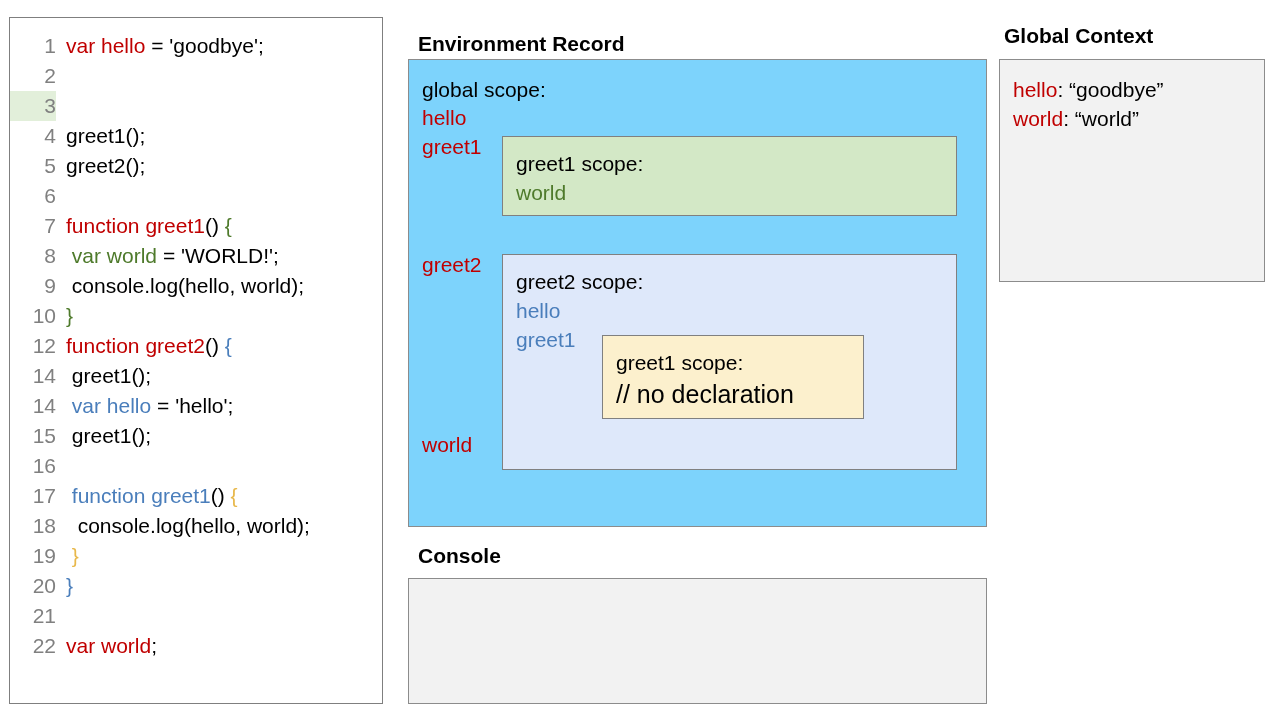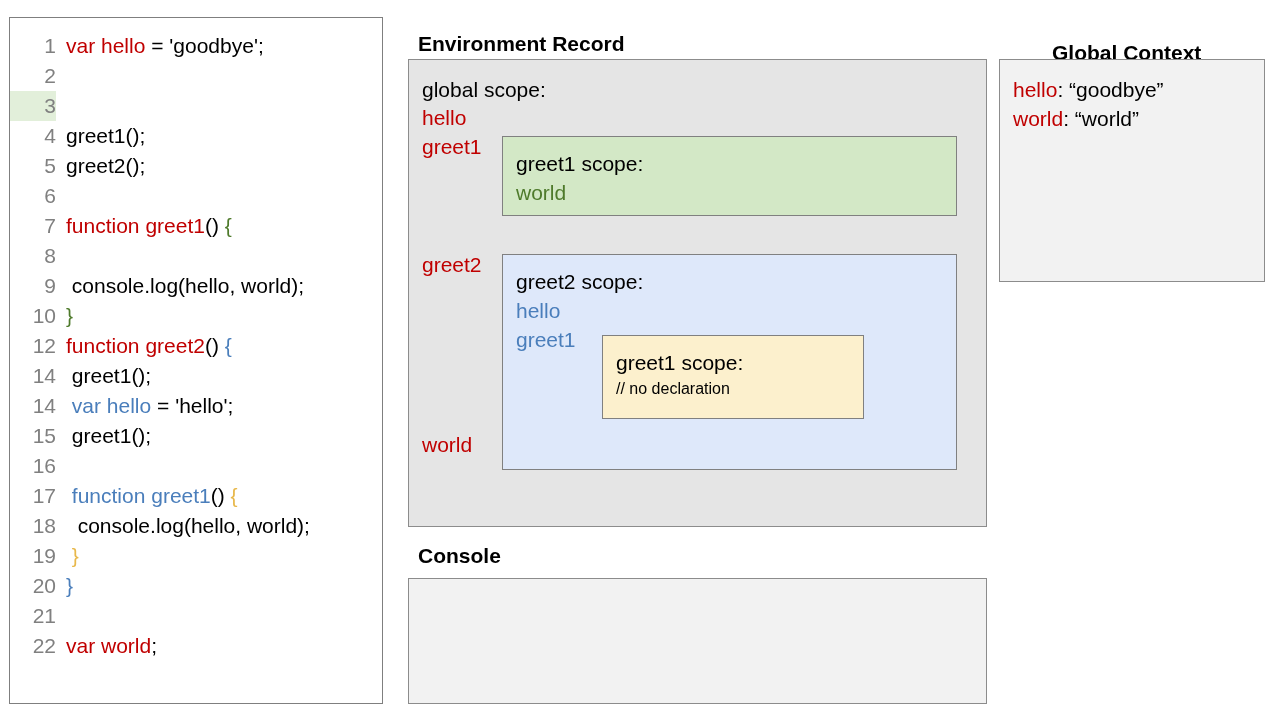--- a/index.html
+++ b/index.html
@@ -66,32 +66,32 @@
   
   .section-title {
     position: absolute;
     font-size: 21px;
     font-weight: bold;
     color: #000000;
     white-space: nowrap;
   }
   #er-title      { left: 418px;  top: 32px; }
   #console-title { left: 418px;  top: 544px; }
-  #gc-title      { left: 1052px; top: 24px; margin-top: 17px; }
+  #gc-title      { left: 1004px; top: 24px; }
 
   
   #er-box {
     position: absolute;
     left: 408px;
     top: 59px;
     width: 579px;
     height: 468px;
     box-sizing: border-box;
     border: 1px solid #8c8c8c;
-    background: #e5e5e5;
+    background: #7dd3fc;
     padding-left: 16px;
   }
   #er-global-label {
     position: absolute;
     left: 13px;
     top: 18px;
     font-size: 21px;
     color: #000000;
     white-space: nowrap;
   }
@@ -155,21 +155,21 @@
     white-space: nowrap;
   }
   .scope-var.line1 { top: 44px; }
   .scope-var.line2 { top: 73px; }
   .var-green { color: #4e7a2b; }
   .var-blue  { color: #4a7ebb; }
   .scope-note {
     position: absolute;
     left: 13px;
     top: 44px;
-    font-size: 16px;
+    font-size: 25px;
     color: #000000;
     white-space: nowrap;
   }
 
   
   #console-box {
     position: absolute;
     left: 408px;
     top: 578px;
     width: 579px;
@@ -215,21 +215,21 @@
 
 <div id="code-panel">
   <div id="code-lines">
       <div class="code-line"><span class="ln">1</span><span class="code-text"><span class="tok-red">var hello</span><span class="tok-black"> = 'goodbye';</span></span></div>
       <div class="code-line"><span class="ln">2</span></div>
       <div class="code-line"><span class="ln ln-hl">3</span><span class="code-text"></span></div>
       <div class="code-line"><span class="ln">4</span><span class="code-text"><span class="tok-black">greet1();</span></span></div>
       <div class="code-line"><span class="ln">5</span><span class="code-text"><span class="tok-black">greet2();</span></span></div>
       <div class="code-line"><span class="ln">6</span><span class="code-text"></span></div>
       <div class="code-line"><span class="ln">7</span><span class="code-text"><span class="tok-red">function greet1</span><span class="tok-black">() </span><span class="tok-green">{</span></span></div>
-      <div class="code-line"><span class="ln">8</span></div>
+      <div class="code-line"><span class="ln">8</span><span class="code-text"><span class="tok-black"> </span><span class="tok-green">var world</span><span class="tok-black"> = 'WORLD!';</span></span></div>
       <div class="code-line"><span class="ln">9</span><span class="code-text"><span class="tok-black"> console.log(hello, world);</span></span></div>
       <div class="code-line"><span class="ln">10</span><span class="code-text"><span class="tok-green">}</span></span></div>
       <div class="code-line"><span class="ln">12</span><span class="code-text"><span class="tok-red">function greet2</span><span class="tok-black">() </span><span class="tok-blue">{</span></span></div>
       <div class="code-line"><span class="ln">14</span><span class="code-text"><span class="tok-black"> greet1();</span></span></div>
       <div class="code-line"><span class="ln">14</span><span class="code-text"><span class="tok-black"> </span><span class="tok-blue">var hello</span><span class="tok-black"> = 'hello';</span></span></div>
       <div class="code-line"><span class="ln">15</span><span class="code-text"><span class="tok-black"> greet1();</span></span></div>
       <div class="code-line"><span class="ln">16</span><span class="code-text"></span></div>
       <div class="code-line"><span class="ln">17</span><span class="code-text"><span class="tok-black"> </span><span class="tok-blue">function greet1</span><span class="tok-black">() </span><span class="tok-yellow">{</span></span></div>
       <div class="code-line"><span class="ln">18</span><span class="code-text"><span class="tok-black">  console.log(hello, world);</span></span></div>
       <div class="code-line"><span class="ln">19</span><span class="code-text"><span class="tok-black"> </span><span class="tok-yellow">}</span></span></div>

